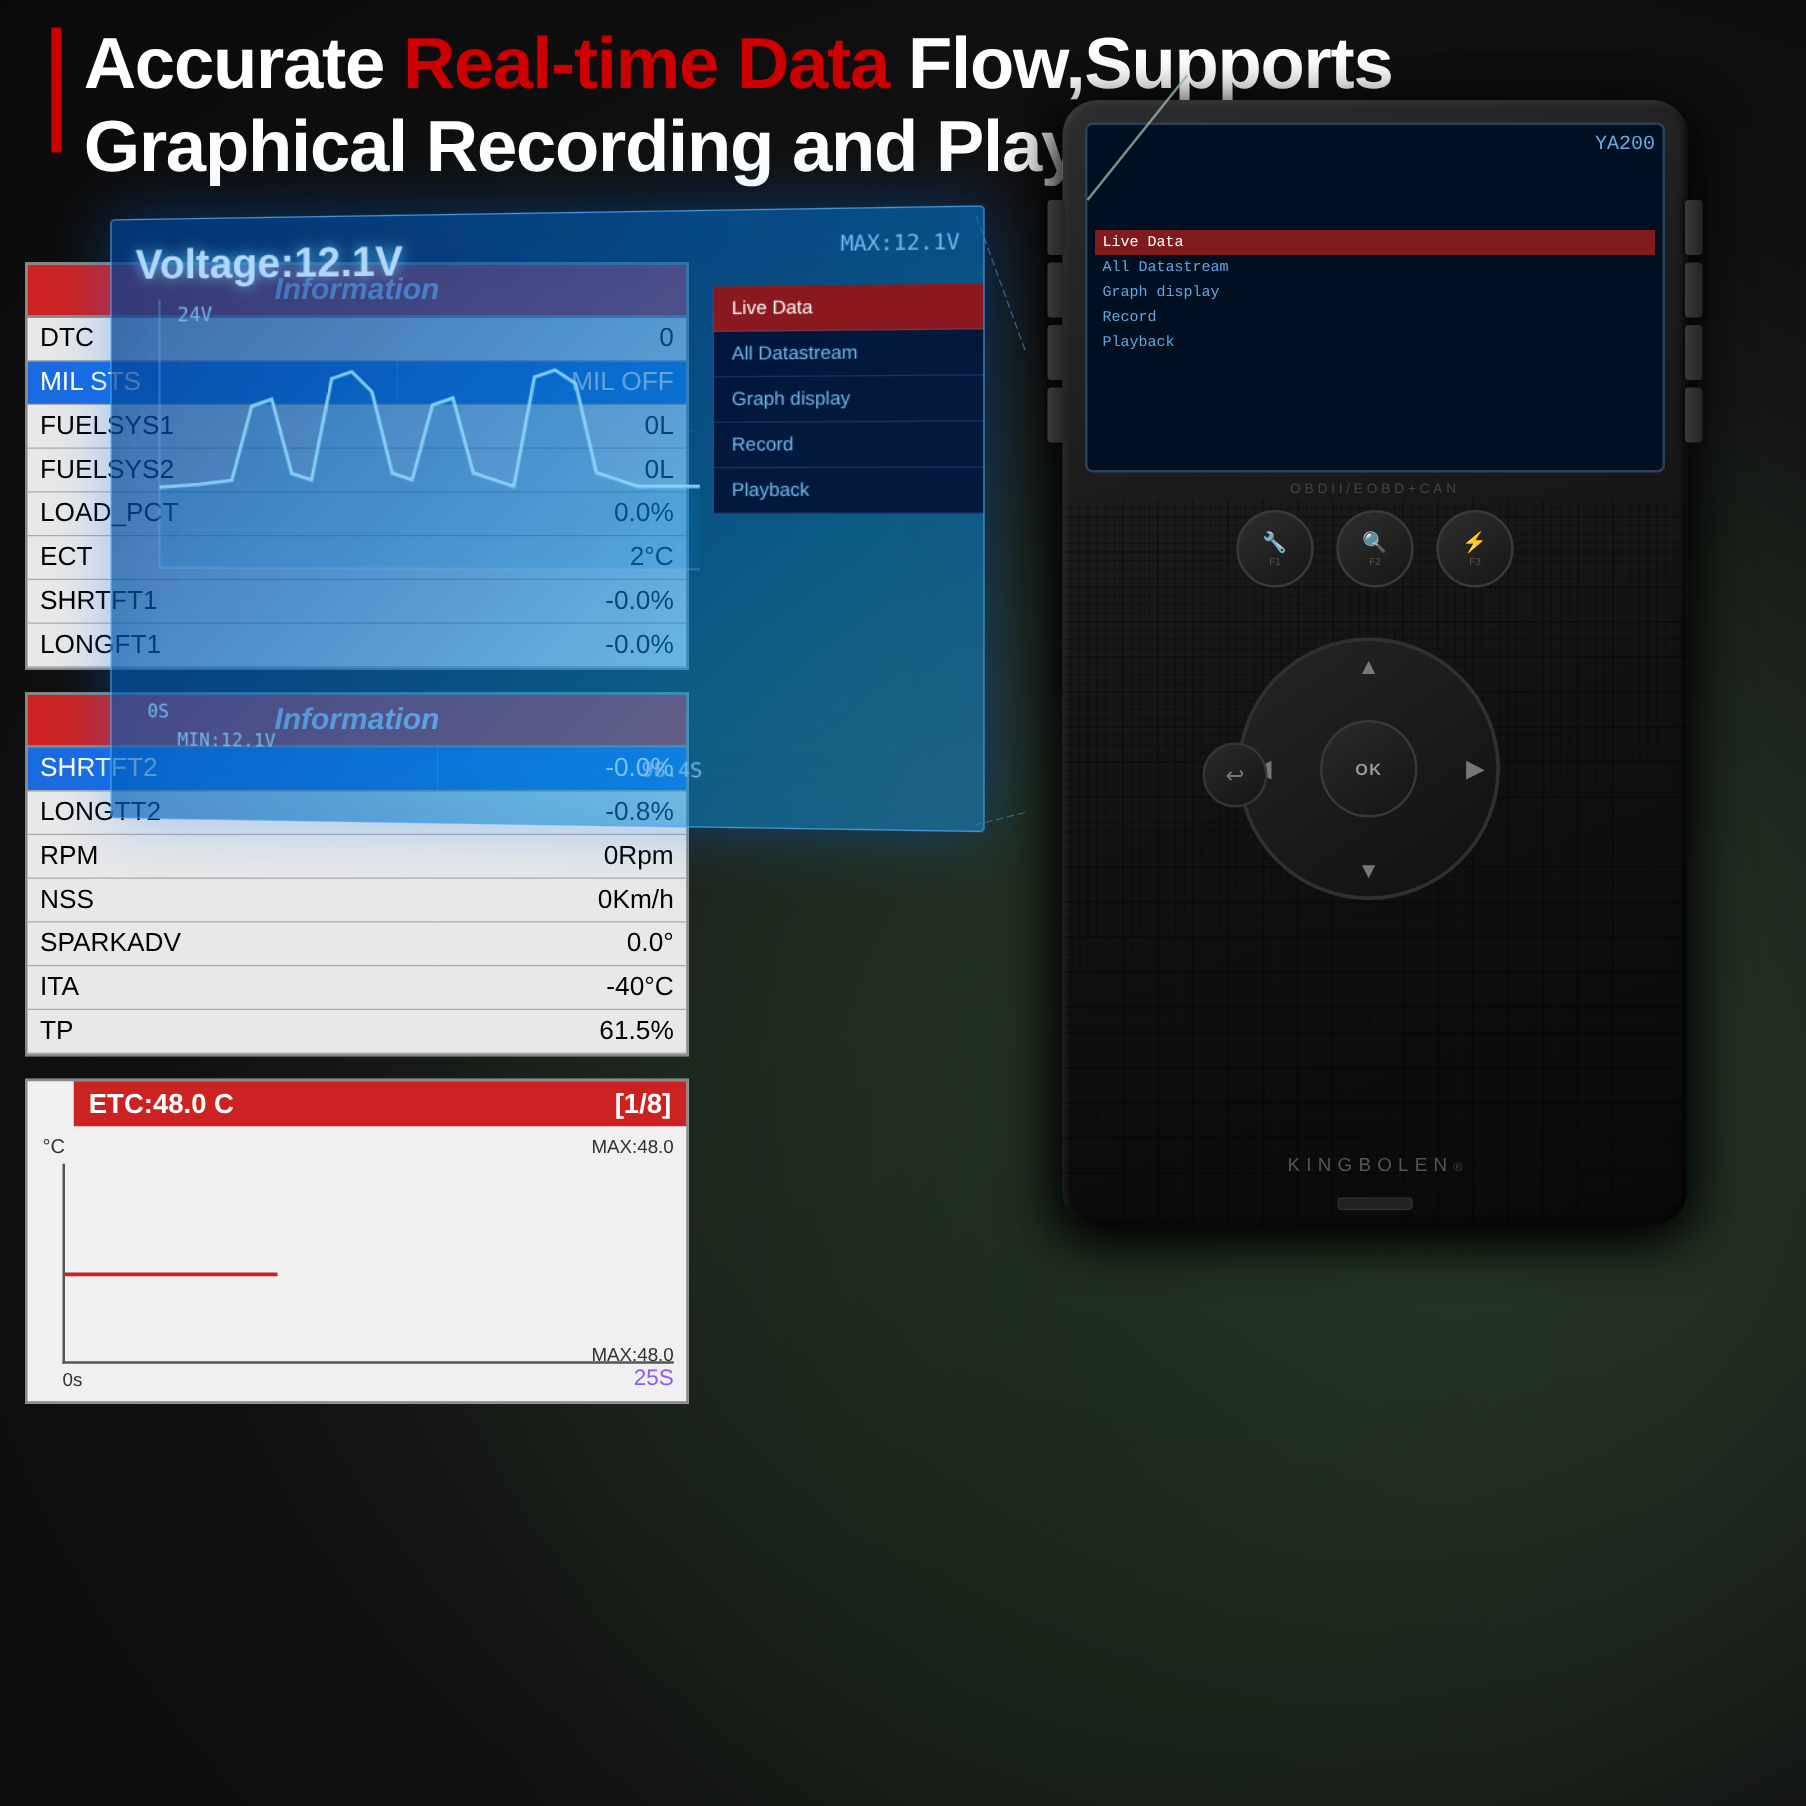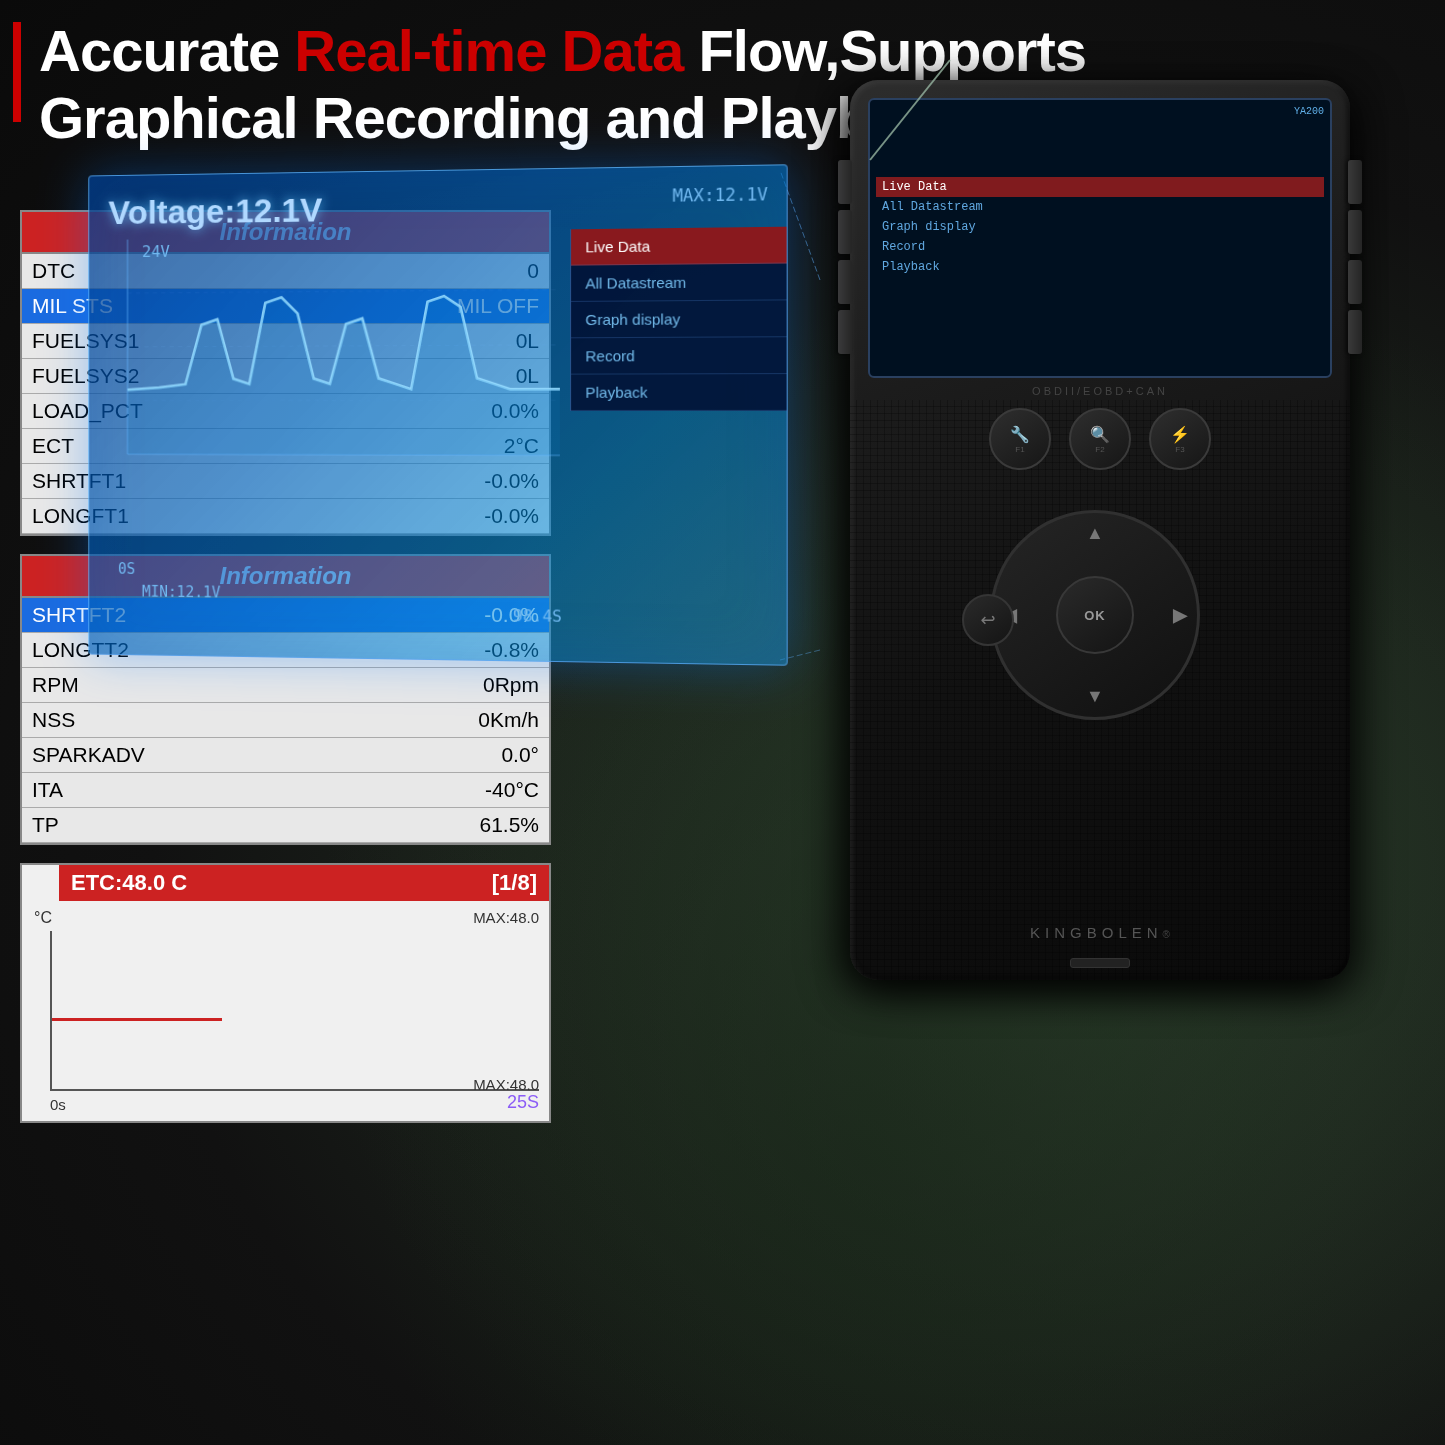--- a/index.html
+++ b/index.html
@@ -30,21 +30,21 @@
         radial-gradient(ellipse at 75% 65%, rgba(40,60,40,0.6) 0%, transparent 50%),
         radial-gradient(ellipse at 60% 80%, rgba(20,30,20,0.8) 0%, transparent 40%);
     }
 
     
     .header {
       position: absolute;
       top: 0;
       left: 0;
       width: 100%;
-      padding: 18px 30px 10px 13px;
+      padding: 18px 30px 10px 41px;
       display: flex;
       align-items: flex-start;
       gap: 0;
     }
 
     .header-bar {
       width: 8px;
       height: 100px;
       background: #cc0000;
       margin-right: 18px;
@@ -255,21 +255,21 @@
     .dev-screen-inner {
       padding: 6px;
       font-family: 'Courier New', monospace;
       font-size: 12px;
       color: #80c8ff;
     }
 
     .dev-screen-title {
       text-align: right;
       color: #60b0e8;
-      font-size: 10px;
+      font-size: 16px;
       margin-bottom: 4px;
     }
 
     .dev-menu-row {
       padding: 3px 6px;
       font-size: 12px;
       color: #60a8e0;
     }
 
     .dev-menu-row.active-row {

